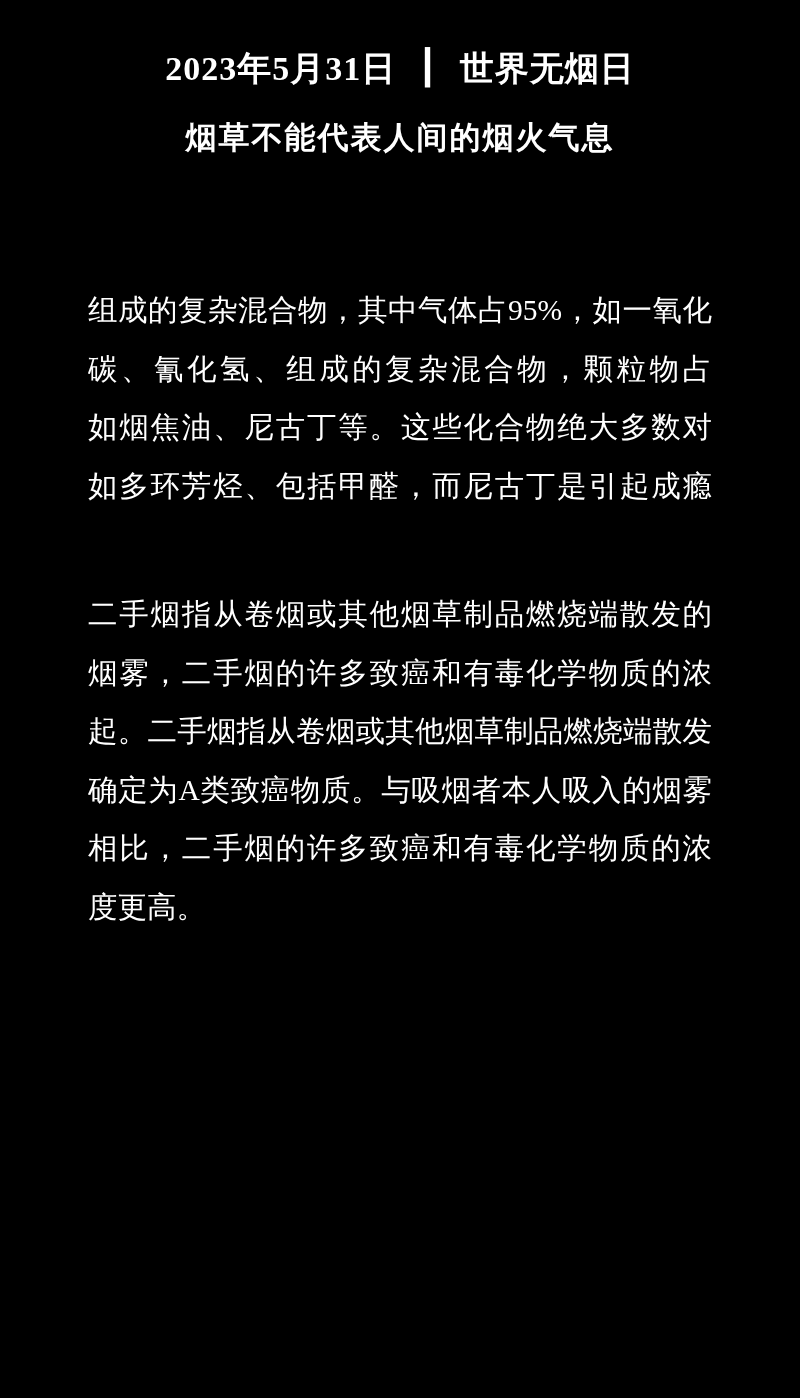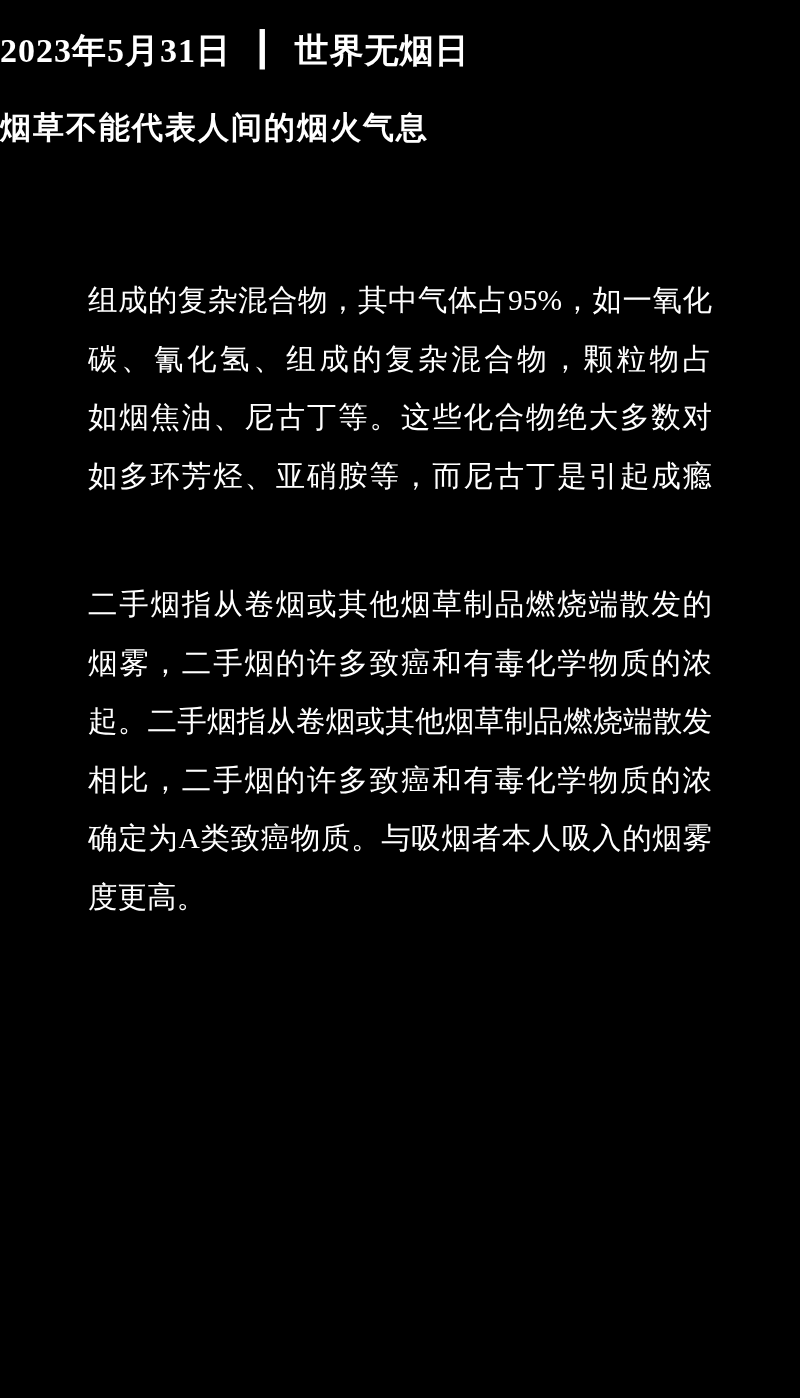--- a/index.html
+++ b/index.html
@@ -11,38 +11,39 @@
     position: relative;
     width: 800px;
     height: 1398px;
     overflow: hidden;
     background: #000000;
     color: #ffffff;
     font-family: "Liberation Serif", "DejaVu Serif", serif;
     -webkit-font-smoothing: antialiased;
   }
   .header {
-    padding-top: 32px;
+    padding-top: 50px;
+    text-align: center;
   }
   .title1 {
     margin: 0;
     font-size: 34px;
     line-height: 38px;
     font-weight: 700;
     letter-spacing: 1px;
     white-space: nowrap;
   }
   .title1 .sep {
     display: inline-block;
     margin: 0 21px;
     font-weight: 700;
     transform: translateY(-1px);
   }
   .title2 {
-    margin: 39px 0 0 0;
+    margin: 31px 0 0 0;
     font-size: 31px;
     line-height: 38px;
     font-weight: 700;
     letter-spacing: 2px;
     white-space: nowrap;
   }
   .article {
     width: 624px;
     margin: 124px auto 0 auto;
   }
@@ -71,24 +72,24 @@
   <div class="header">
     <h1 class="title1"><span>2023年5月31日</span><span class="sep">┃</span><span>世界无烟日</span></h1>
     <h2 class="title2">烟草不能代表人间的烟火气息</h2>
   </div>
 
   <div class="article">
       <div class="para">
         <div class="pline">组成的复杂混合物，其中气体占95%，如一氧化</div>
         <div class="pline">碳、氰化氢、组成的复杂混合物，颗粒物占5%，</div>
         <div class="pline">如烟焦油、尼古丁等。这些化合物绝大多数对</div>
-        <div class="pline">如多环芳烃、亚硝胺等，而尼古丁是引起成瘾</div>
+        <div class="pline">如多环芳烃、包括甲醛，而尼古丁是引起成瘾</div>
       </div>
       <div class="para">
         <div class="pline">二手烟指从卷烟或其他烟草制品燃烧端散发的</div>
         <div class="pline">烟雾，二手烟的许多致癌和有毒化学物质的浓</div>
         <div class="pline">起。二手烟指从卷烟或其他烟草制品燃烧端散发的</div>
+        <div class="pline">确定为A类致癌物质。与吸烟者本人吸入的烟雾</div>
         <div class="pline">相比，二手烟的许多致癌和有毒化学物质的浓</div>
-        <div class="pline">确定为A类致癌物质。与吸烟者本人吸入的烟雾</div>
         <div class="pline last">度更高。</div>
       </div>
     </div>
 </div>
 
 </body></html>

